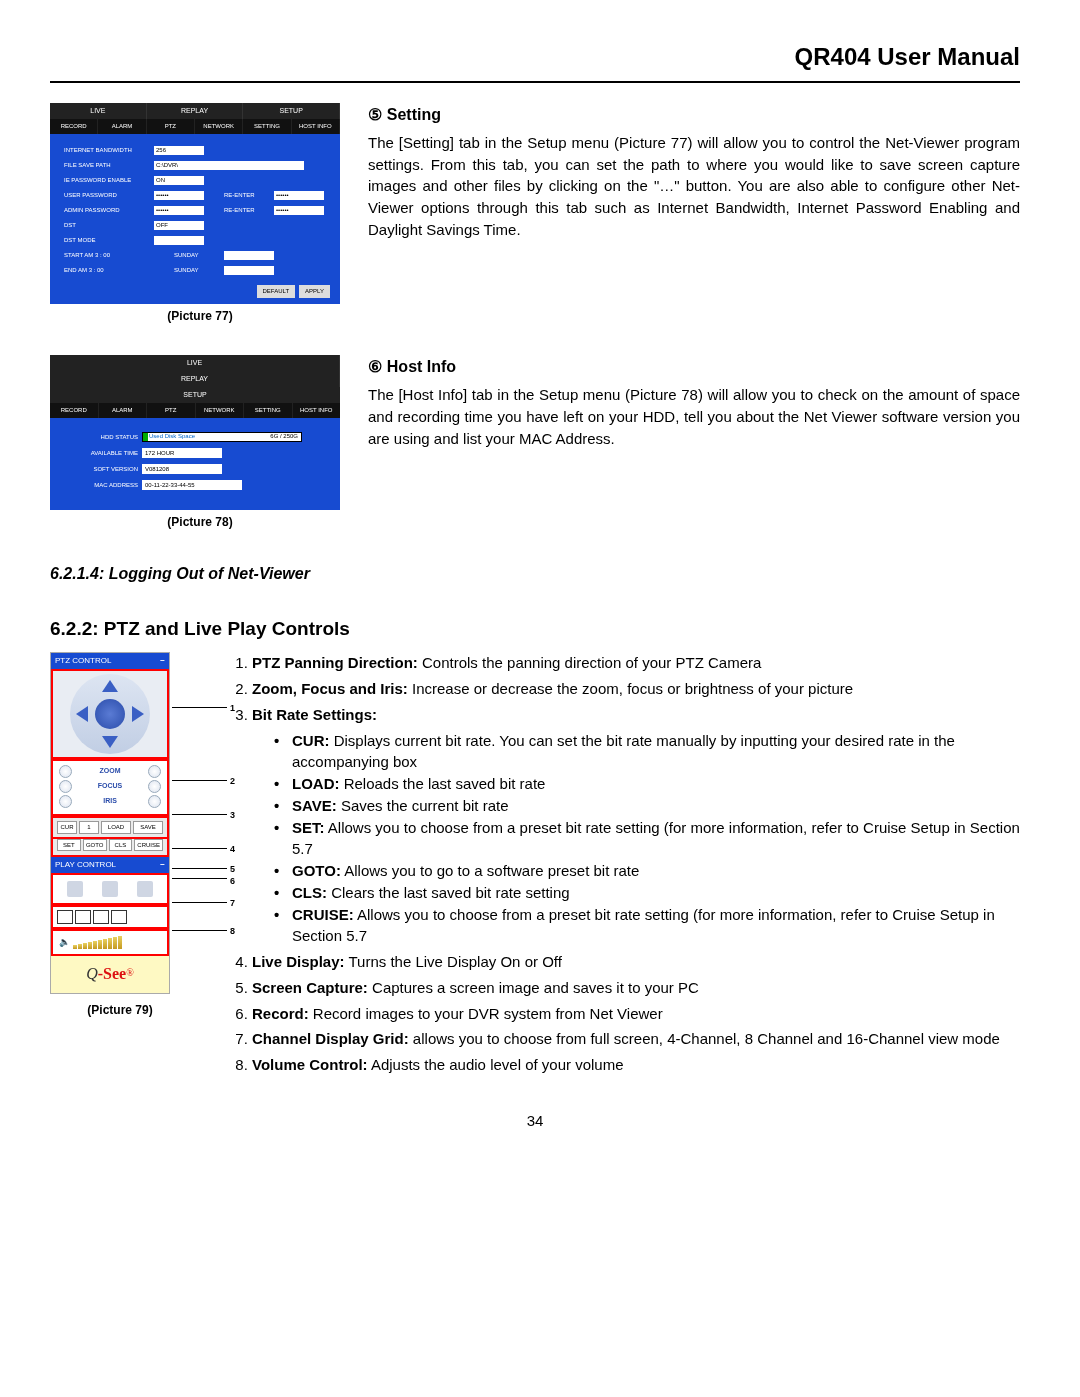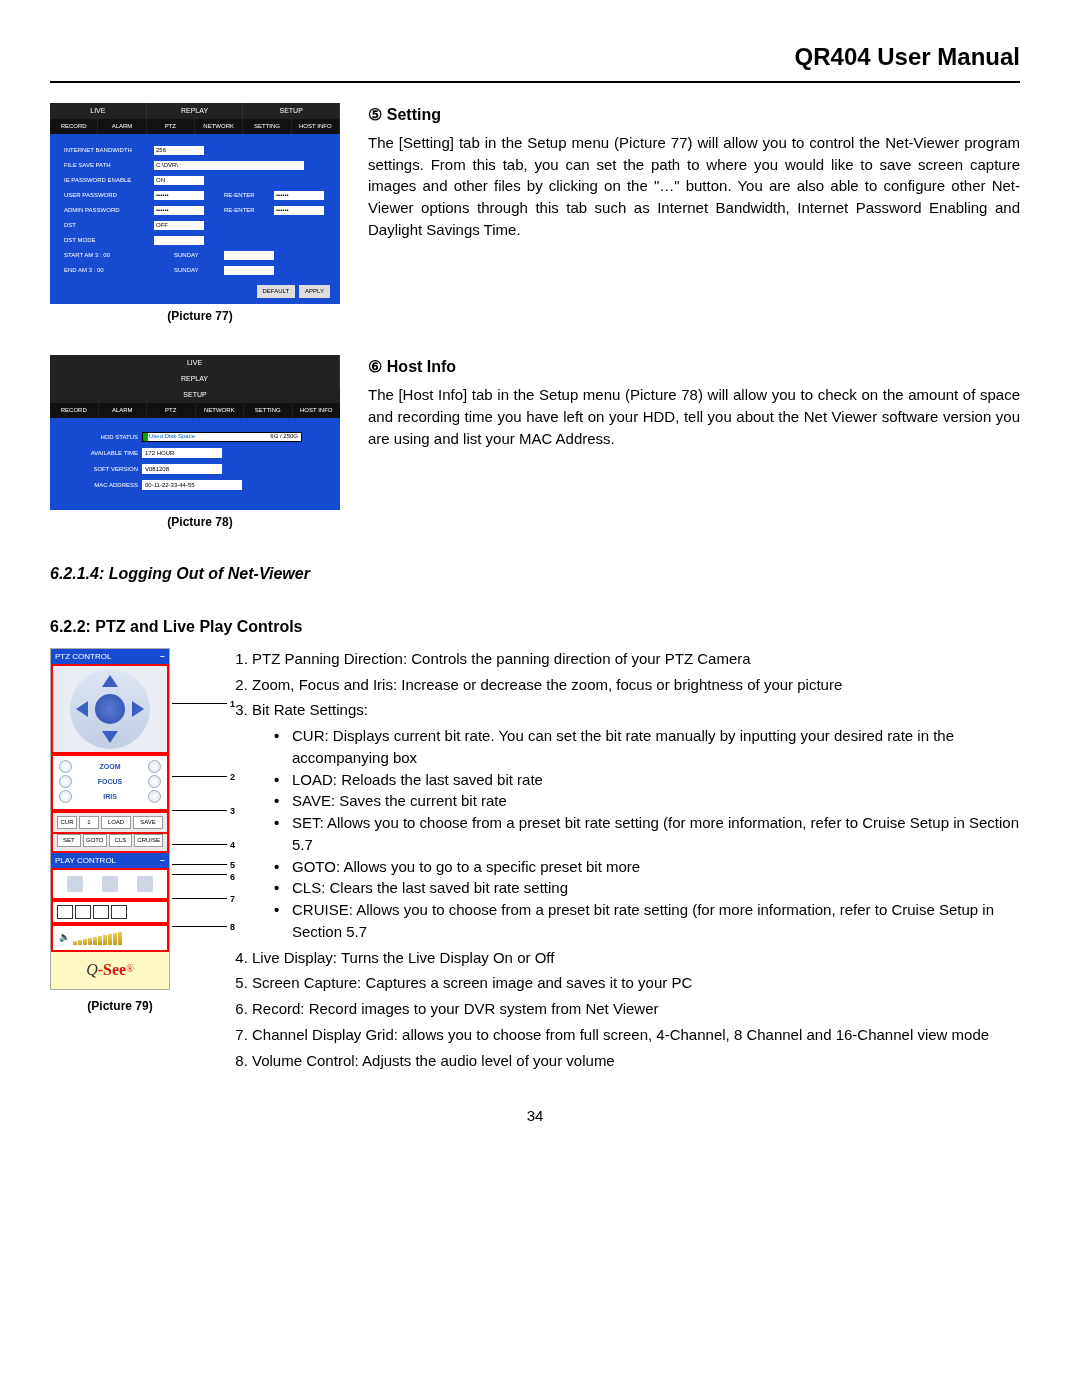--- a/index.html
+++ b/index.html
@@ -55,21 +55,21 @@
   .full-width .heading {
     font-size: 16px;
     font-weight: bold;
     margin-bottom: 4px;
     font-style: italic;
   }
   .full-width .body {
     text-align: justify;
   }
   h2.section-heading {
-    font-size: 16px;
+    font-size: 19px;
     font-weight: bold;
     margin-bottom: 10px;
   }
   .ptz-section {
     display: flex;
     gap: 40px;
     align-items: flex-start;
   }
   .ptz-left {
     width: 140px;
@@ -95,21 +95,21 @@
     display: inline-block;
     width: 18px;
     margin-left: -18px;
     font-weight: bold;
   }
   .page-num {
     text-align: center;
     margin-top: 30px;
     font-size: 15px;
   }
-  .bold { font-weight: normal; }
+  .bold { font-weight: bold; }
 
   
   .pic77 {
     width: 290px;
     background: #000;
     font-size: 7px;
     color: #fff;
   }
   .pic77 .tabs1 {
     display: flex;
@@ -649,21 +649,21 @@
   <div class="ptz-right">
     <ol class="numbered">
       <li><span class="bold">PTZ Panning Direction:</span><span> Controls the panning direction of your PTZ Camera</span></li>
       <li><span class="bold">Zoom, Focus and Iris:</span><span>   Increase or decrease the zoom, focus or brightness of your picture</span></li>
       <li><span class="bold">Bit Rate Settings:</span>
         <ul class="bullets">
           <li><span class="bold">CUR:</span><span> Displays current bit rate. You can set the bit rate manually by inputting your desired rate in the accompanying box</span></li>
           <li><span class="bold">LOAD:</span><span> Reloads the last saved bit rate</span></li>
           <li><span class="bold">SAVE:</span><span> Saves the current bit rate</span></li>
           <li><span class="bold">SET:</span><span> Allows you to choose from a preset bit rate setting (for more information, refer to Cruise Setup in Section 5.7</span></li>
-          <li><span class="bold">GOTO:</span><span> Allows you to go to a specific preset bit more</span></li>
+          <li><span class="bold">GOTO:</span><span> Allows you to go to a software preset bit rate</span></li>
           <li><span class="bold">CLS:</span><span> Clears the last saved bit rate setting</span></li>
           <li><span class="bold">CRUISE:</span><span> Allows you to choose from a preset bit rate setting (for more information, refer to Cruise Setup in Section 5.7</span></li>
         </ul>
       </li>
       <li value="4"><span class="bold">Live Display:</span><span> Turns the Live Display On or Off</span></li>
       <li><span class="bold">Screen Capture:</span><span> Captures a screen image and saves it to your PC</span></li>
       <li><span class="bold">Record:</span><span> Record images to your DVR system from Net Viewer</span></li>
       <li><span class="bold">Channel Display Grid:</span><span> allows you to choose from full screen, 4-Channel, 8 Channel and 16-Channel view mode</span></li>
       <li><span class="bold">Volume Control:</span><span> Adjusts the audio level of your volume</span></li>
     </ol>

